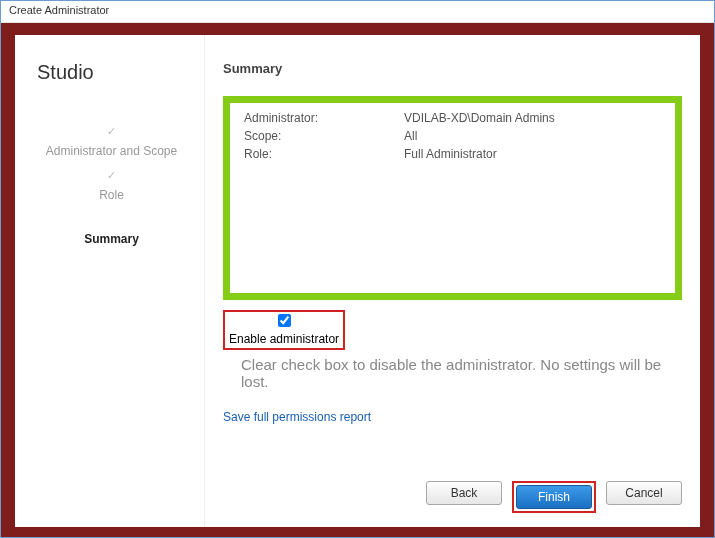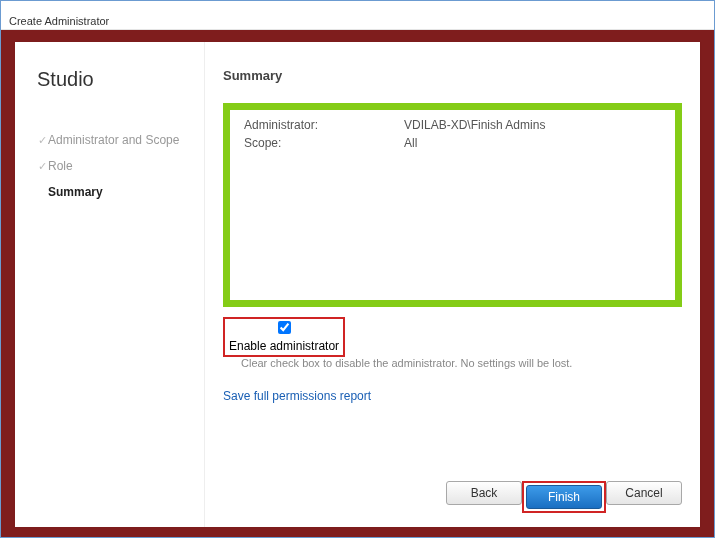--- a/index.html
+++ b/index.html
@@ -9,21 +9,21 @@
       background: #fff;
       width: 715px;
       height: 538px;
       border: 1px solid #6b9bd1;
       display: flex;
       flex-direction: column;
       overflow: hidden;
     }
     .titlebar {
       height: 22px;
-      padding: 14px 8px;
+      padding: 3px 8px;
       font-size: 11px;
       color: #333;
       border-bottom: 1px solid #e5e5e5;
     }
     .content {
       flex: 1;
       display: flex;
       background: #7f1d1d;
       padding: 12px 14px 10px 14px;
     }
@@ -40,23 +40,25 @@
     }
     .sidebar-title {
       font-size: 20px;
       font-weight: 400;
       color: #333;
       margin-bottom: 42px;
     }
     .step {
       display: flex;
       align-items: center;
+      gap: 7px;
       margin-bottom: 12px;
       color: #999;
       font-size: 12px;
+      flex-direction: column;
     }
     .step .chk {
       width: 11px;
       height: 11px;
       display: inline-flex;
       align-items: center;
       justify-content: center;
     }
     .step.done .chk::before {
       content: "✓";
@@ -100,35 +102,36 @@
       margin-top: 10px;
       display: inline-flex;
       align-items: center;
       gap: 5px;
       padding: 2px 4px;
       border: 2px solid #d02424;
       flex-direction: column;
     }
     .enable-wrap input { margin: 0; }
     .hint {
+      margin-top: 6px;
       color: #888;
-      font-size: 11px;
+      font-size: 15px;
       padding-left: 18px;
     }
     .link {
       margin-top: 20px;
       color: #1a5fb4;
       font-size: 12px;
       cursor: pointer;
     }
     .buttons {
       margin-top: auto;
       display: flex;
       justify-content: flex-end;
-      gap: 0;
+      gap: 10px;
       padding-top: 14px;
     }
     .btn {
       min-width: 76px;
       height: 24px;
       border: 1px solid #a8a8a8;
       background: linear-gradient(#fefefe, #e6e6e6);
       border-radius: 3px;
       font-size: 12px;
       color: #333;
@@ -171,25 +174,29 @@
         <span>Summary</span>
       </div>
     </div>
 
     <div class="main">
       <div class="main-heading">Summary</div>
 
       <div class="summary-box">
         <div class="row">
           <div class="lbl">Administrator:</div>
-          <div class="val">VDILAB-XD\Finish Admins</div>
+          <div class="val">VDILAB-XD\Domain Admins</div>
         </div>
         <div class="row">
           <div class="lbl">Scope:</div>
           <div class="val">All</div>
+        </div>
+        <div class="row">
+          <div class="lbl">Role:</div>
+          <div class="val">Full Administrator</div>
         </div>
       </div>
 
       <div>
         <label class="enable-wrap">
           <input type="checkbox" checked="" style="">
           <span>Enable administrator</span>
         </label>
       </div>
       <div class="hint">Clear check box to disable the administrator. No settings will be lost.</div>

